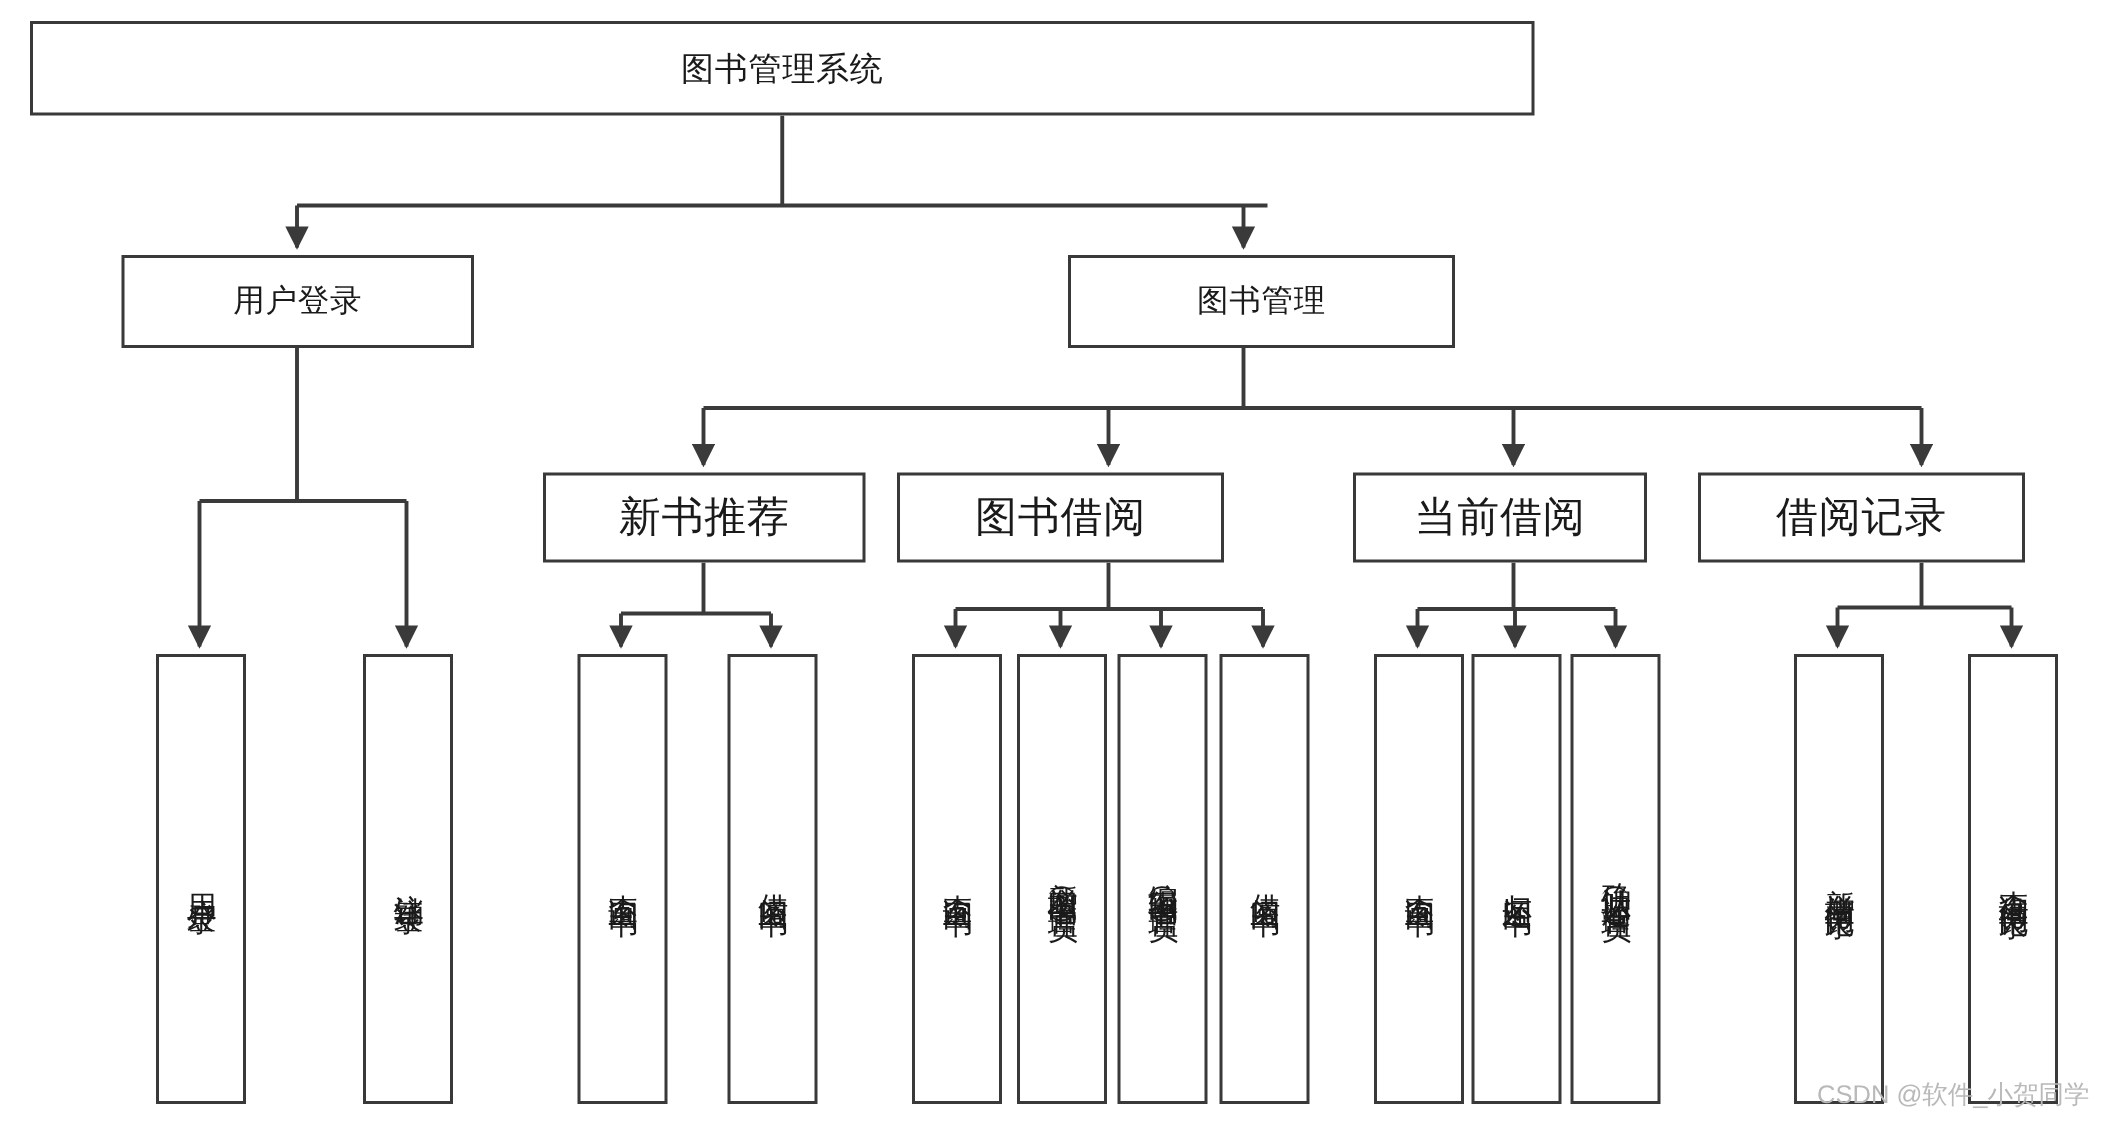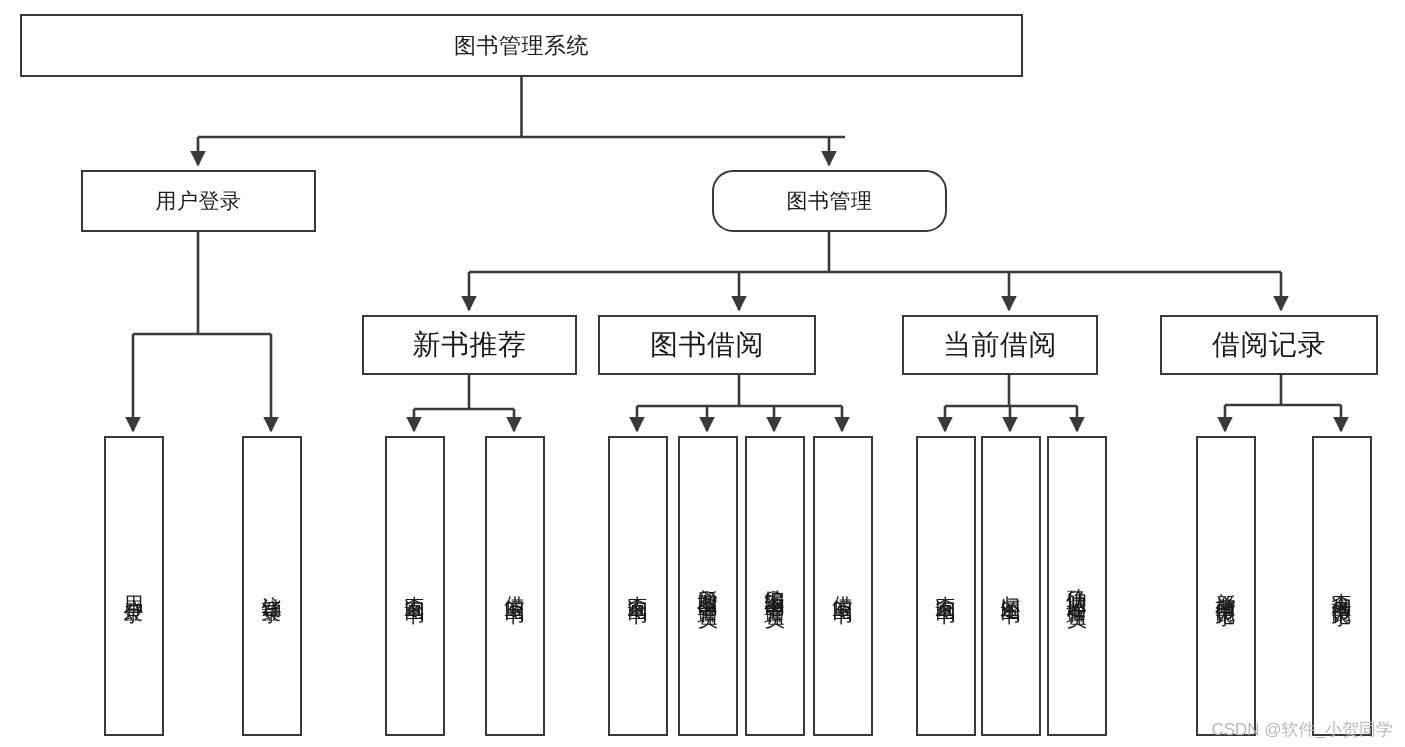--- a/index.html
+++ b/index.html
@@ -123,34 +123,34 @@
     </g>
   </svg>
 
   <div class="node root" style="left:20px; top:14px; width:1003px; height:63px;">
     <span class="node-label">图书管理系统</span>
   </div>
 
   <div class="node level1" style="left:81px; top:170px; width:235px; height:62px;">
     <span class="node-label">用户登录</span>
   </div>
-  <div class="node level1" style="left:712px; top:170px; width:235px; height:62px;border-radius:21px;">
+  <div class="node level1" style="left:712px; top:170px; width:258px; height:62px;">
     <span class="node-label">图书管理</span>
   </div>
 
   <div class="node level2" style="left:362px; top:315px; width:215px; height:60px;">
     <span class="node-label">新书推荐</span>
   </div>
   <div class="node level2" style="left:598px; top:315px; width:218px; height:60px;">
     <span class="node-label">图书借阅</span>
   </div>
   <div class="node level2" style="left:902px; top:315px; width:196px; height:60px;">
     <span class="node-label">当前借阅</span>
   </div>
-  <div class="node level2" style="left:1160px; top:315px; width:218px; height:60px;">
+  <div class="node level2" style="left:1132px; top:315px; width:218px; height:60px;">
     <span class="node-label">借阅记录</span>
   </div>
 
   <div class="node leaf" style="left:104px; top:436px; width:60px; height:300px;">
     <span class="node-label">用户登录</span>
   </div>
   <div class="node leaf" style="left:242px; top:436px; width:60px; height:300px;">
     <span class="node-label">注销登录</span>
   </div>
 

